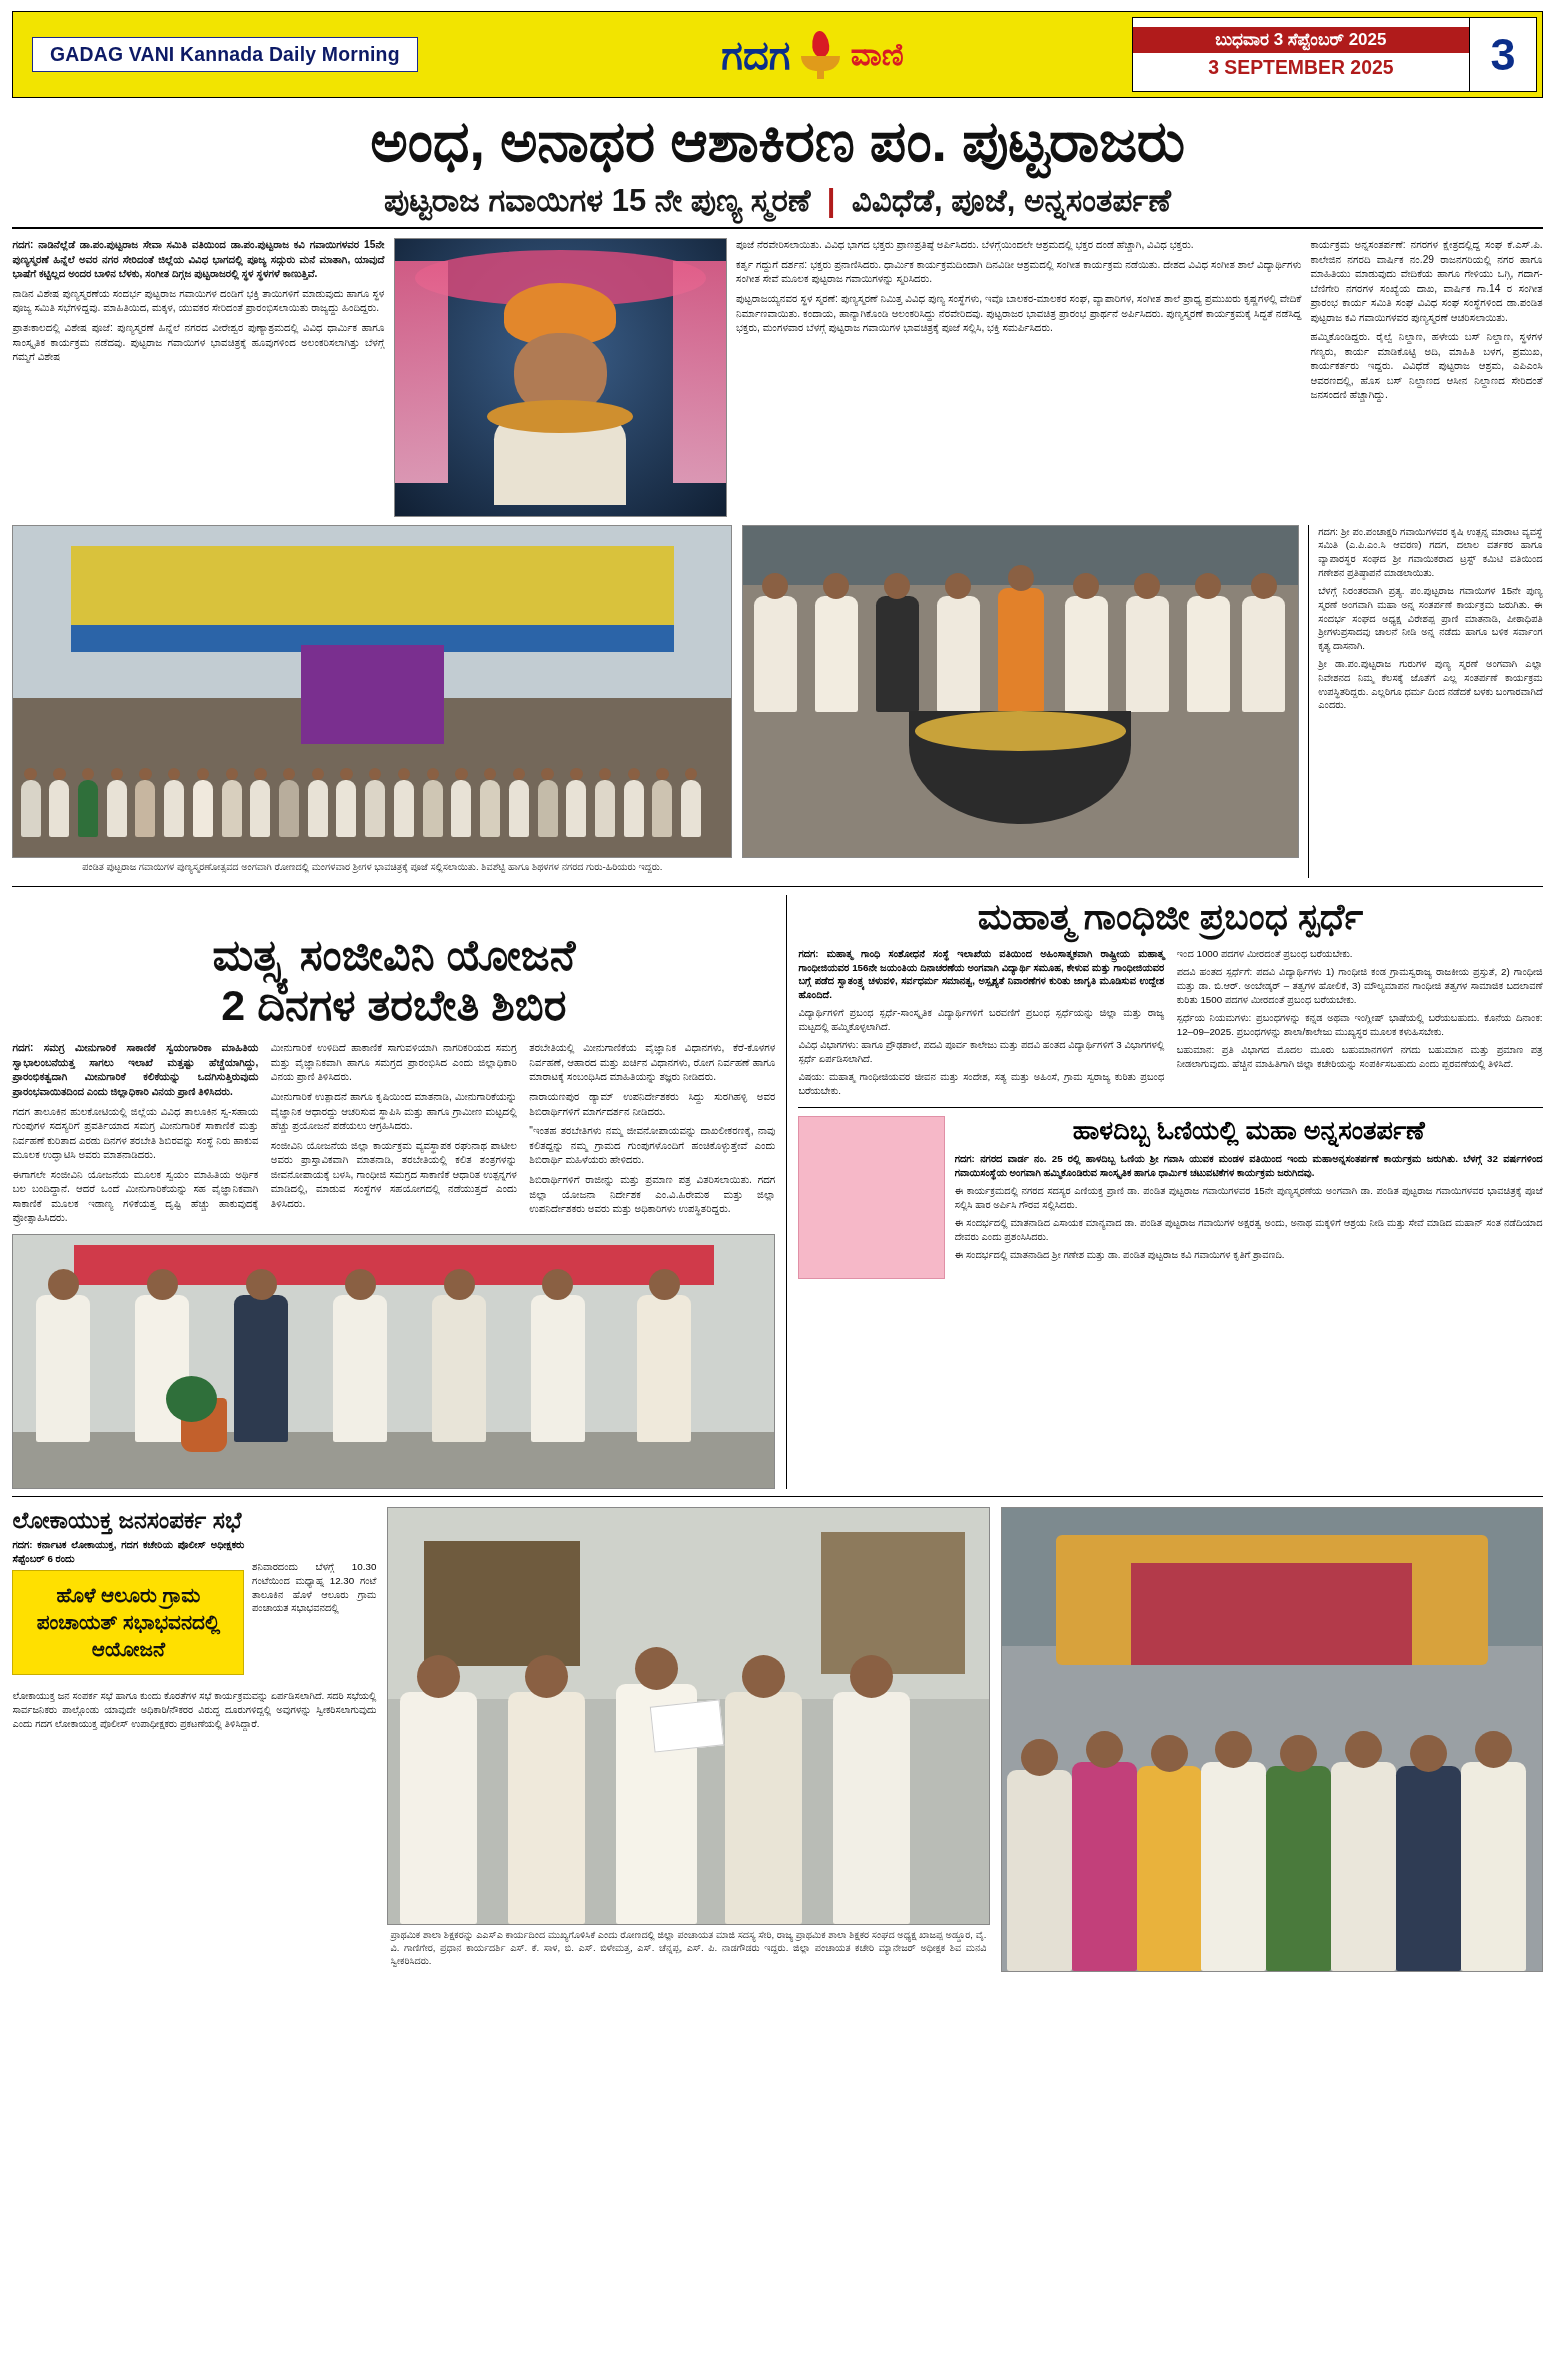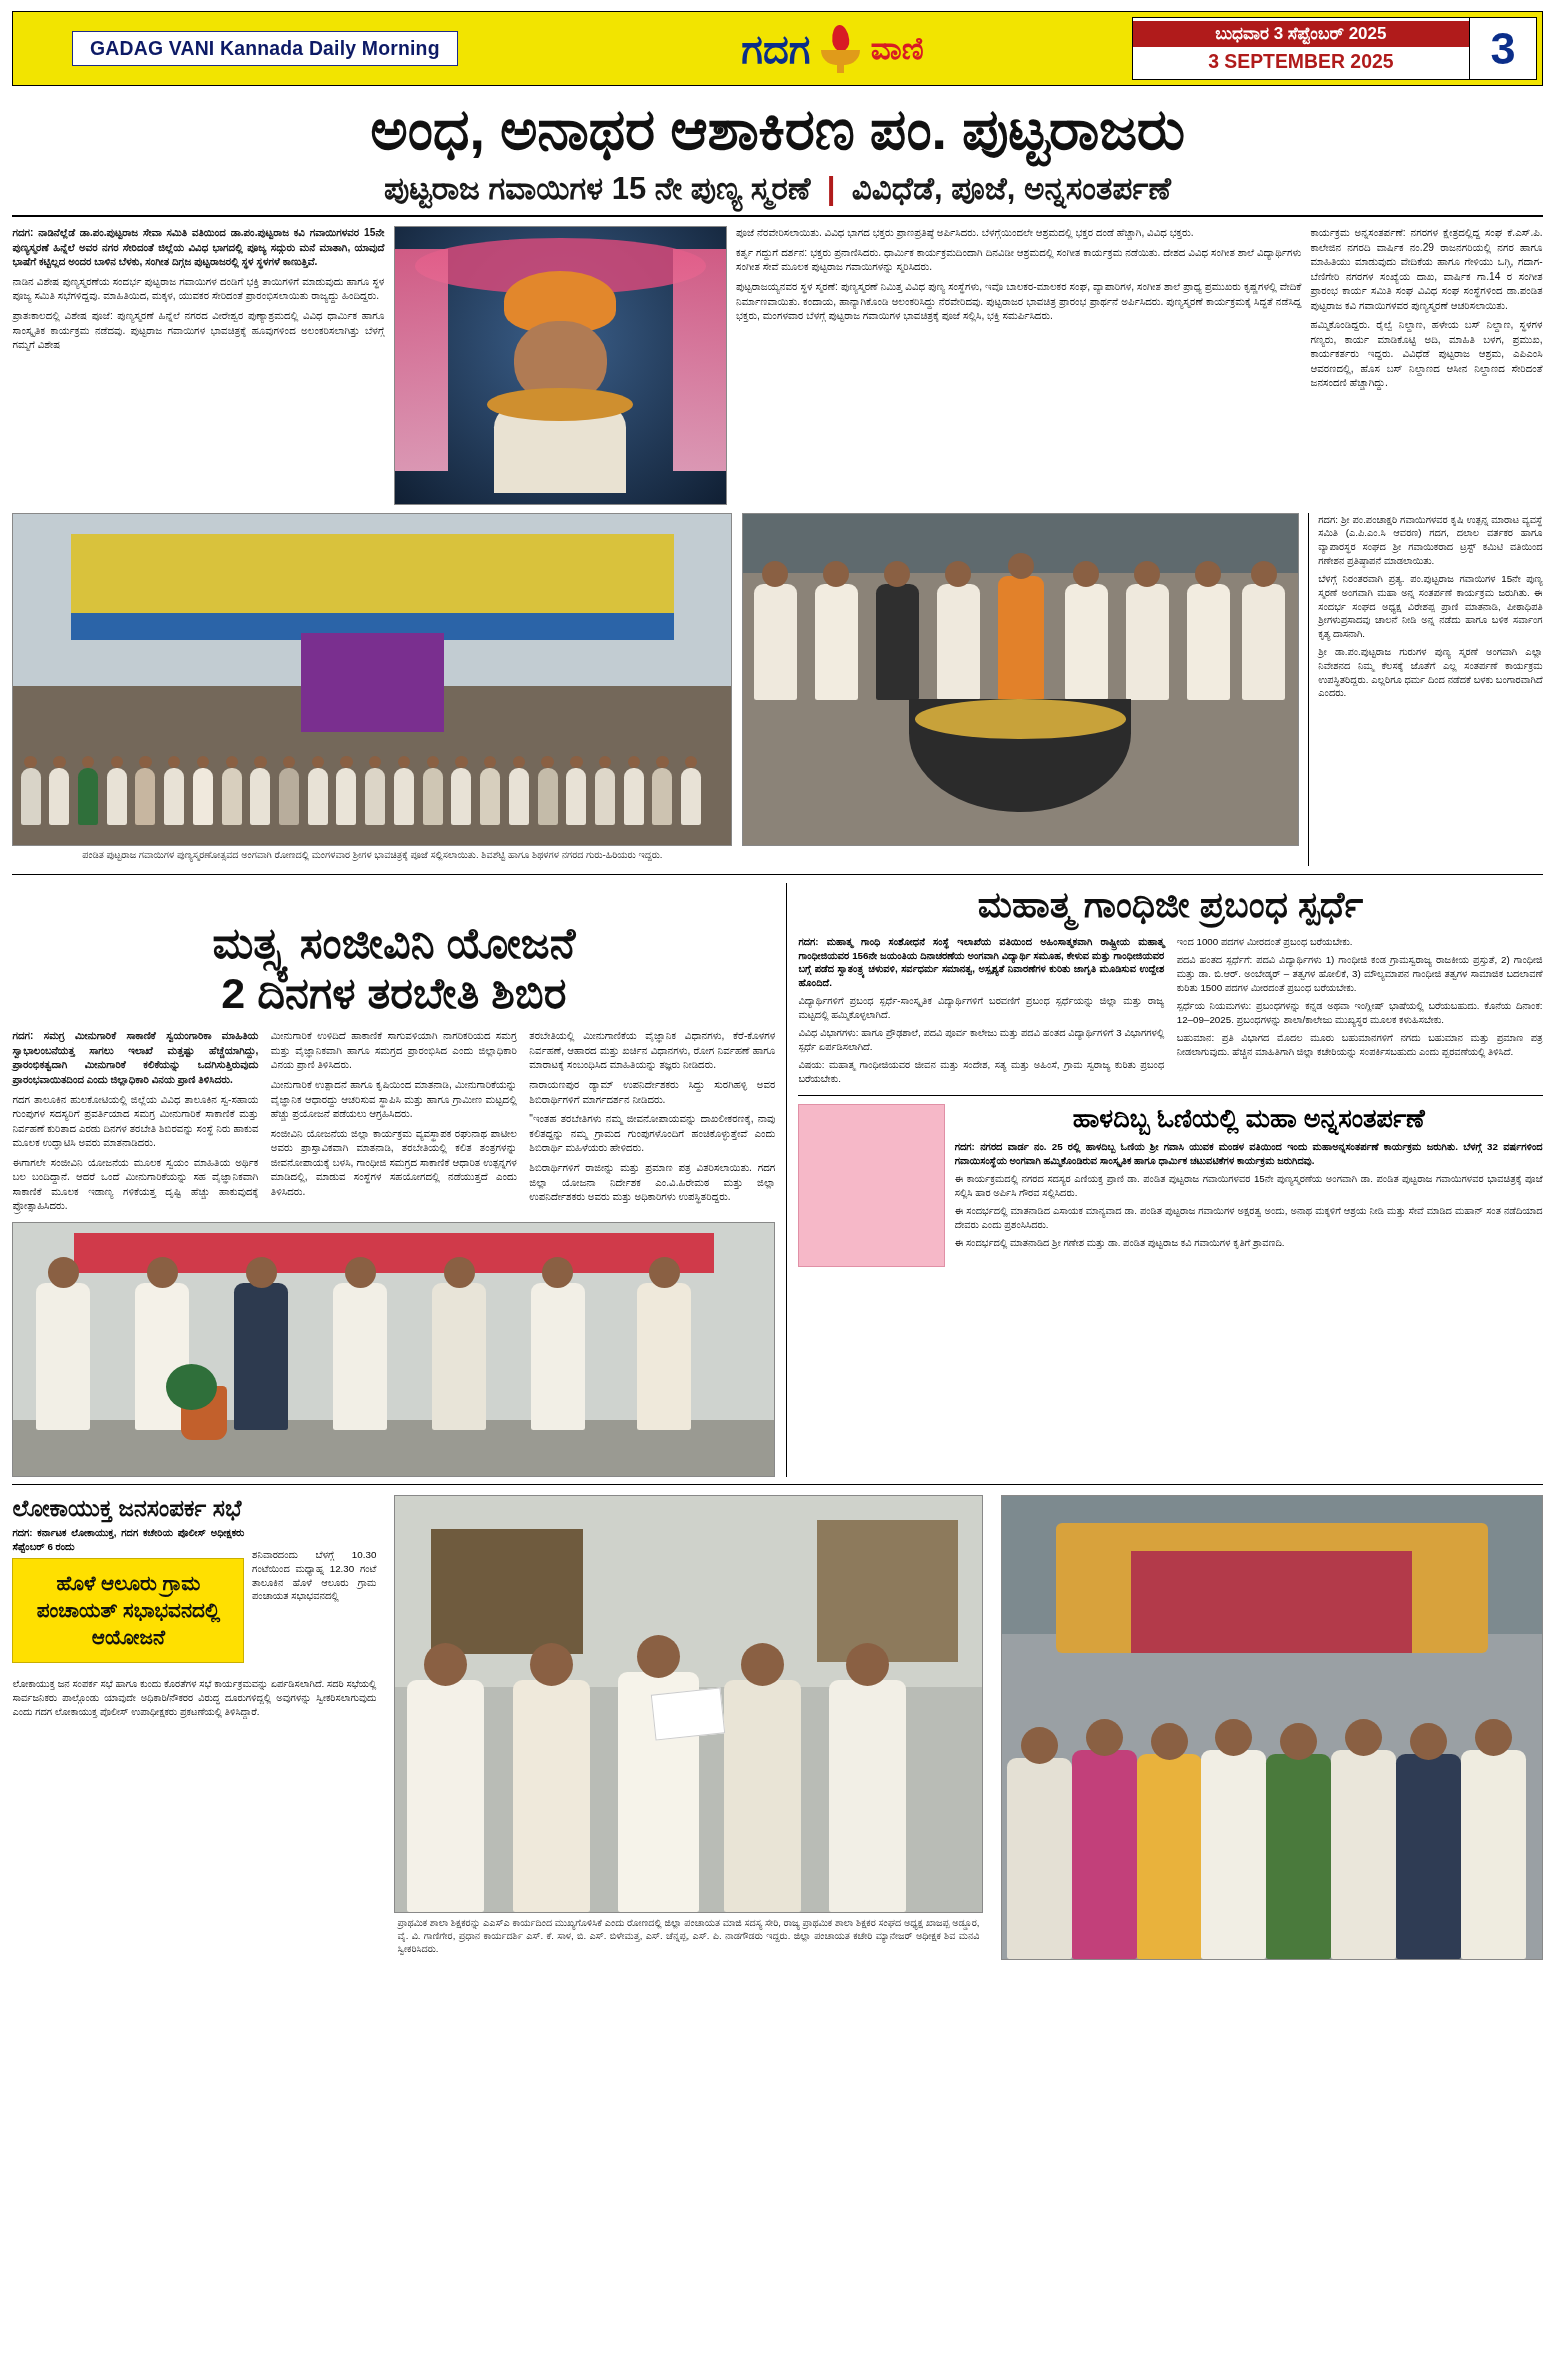--- a/index.html
+++ b/index.html
@@ -17,22 +17,21 @@
     background:#fff;
     position:relative;
   }
 
   
   .masthead {
     display:flex;
     align-items:stretch;
     border:1.5px solid #000;
     background:#f2e400;
-    height:75px;
-    padding-left:40px;
+    height:87px;
   }
   .mast-left {
     flex:0 0 480px;
     display:flex;
     align-items:center;
     padding-left:18.6px;
   }
   .mast-left .tagbox {
     background:#ffffff;
     border:0.8px solid #1b2a8a;
@@ -207,21 +206,21 @@
     font-size:36px;
     font-weight:bold;
     line-height:1.15;
     color:#111;
     margin:1.5px 0 9.3px;
   }
   .cols3 { column-count:3; column-gap:12.4px; }
   .cols2 { column-count:2; column-gap:12.4px; }
 
   
-  .bottom-section { display:flex; gap:18px; padding-top:9.3px; }
+  .bottom-section { display:flex; gap:11px; padding-top:9.3px; }
   .bl { flex:0 0 364px; }
   .bm { flex:1 1 auto; }
   .br { flex:0 0 542px; }
 
   .lok-title {
     font-size:23px; font-weight:bold; color:#111; margin-bottom:4.6px;
   }
   .yellow-box {
     background:#ffe000;
     border:0.8px solid #c9ae00;

